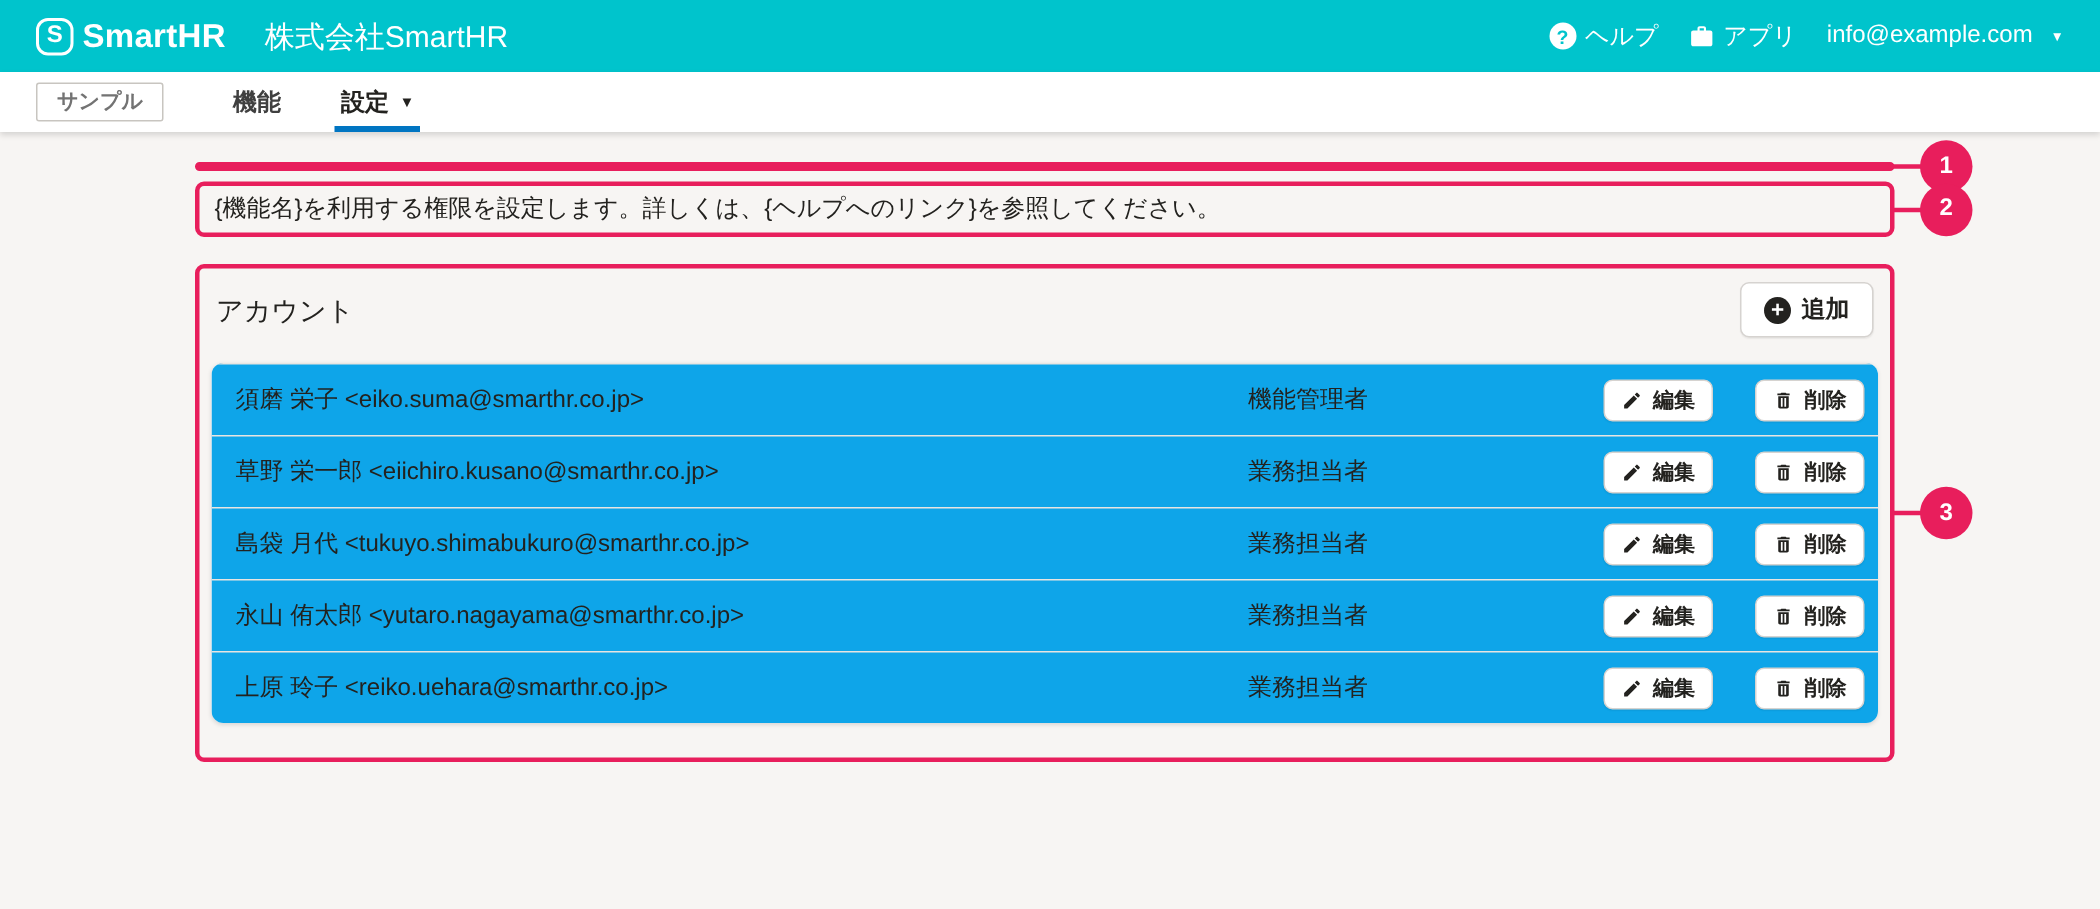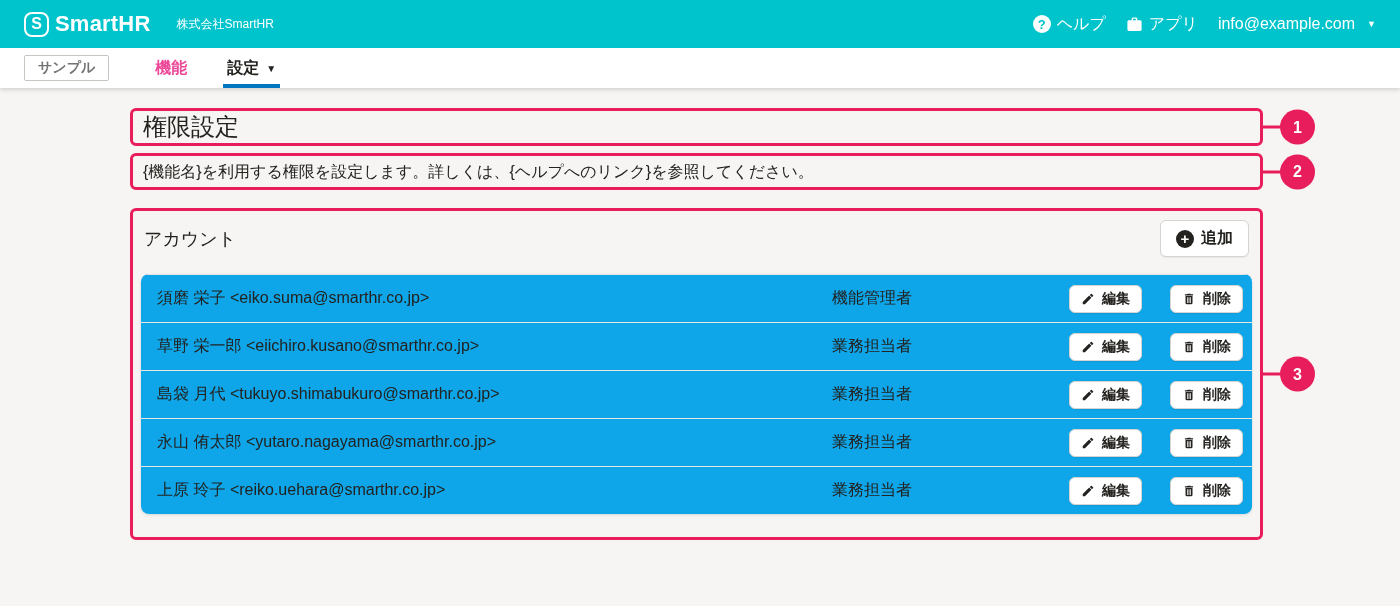--- a/index.html
+++ b/index.html
@@ -17,21 +17,21 @@
     padding:0 24px;
   }
   .hdr-left { display:flex; align-items:center; }
   .logo { display:flex; align-items:center; gap:6px; cursor:pointer; }
   .logo-mark {
     width:25px; height:25px; border:2.5px solid #fff; border-radius:8px;
     display:flex; align-items:center; justify-content:center;
     font-weight:bold; font-size:16px; color:#fff; line-height:1;
   }
   .logo-text { font-size:22px; font-weight:bold; letter-spacing:0.2px; }
-  .company-name { font-size:12px; margin-left:26px; font-weight:normal; }
+  .company-name { font-size:20px; margin-left:26px; font-weight:normal; }
   .hdr-right { display:flex; align-items:center; gap:20px; font-size:16px; }
   .hdr-item { display:flex; align-items:center; gap:6px; cursor:pointer; }
   .help-circle {
     width:18px; height:18px; background:#fff; color:#00c4cc; border-radius:50%;
     display:flex; align-items:center; justify-content:center;
     font-size:13px; font-weight:bold; line-height:1;
   }
   .hdr-icon-svg { width:17px; height:17px; fill:#fff; }
   .caret-down-sm { font-size:9px; margin-left:6px; }
 
@@ -41,21 +41,21 @@
     padding:0 24px; box-shadow:0 2px 4px rgba(0,0,0,0.14);
     position:relative; z-index:2;
   }
   .sample-chip {
     align-self:center; border:1px solid #c8c5c0; color:#737373;
     font-size:14px; font-weight:bold; padding:3px 13px; background:#fff;
     margin-right:26px; border-radius:2px;
   }
   .tab {
     display:flex; align-items:center; gap:7px; padding:0 4px; margin:0 16px;
-    font-size:16px; font-weight:bold; color:#ec4899; cursor:pointer;
+    font-size:16px; font-weight:bold; color:#404040; cursor:pointer;
     border-bottom:4px solid transparent; padding-top:4px;
   }
   .tab.active { color:#23221f; border-bottom-color:#0075c2; }
   .tab .caret { font-size:10px; color:#23221f; }
 
   
   .main { position:relative; padding-top:20px; margin-left:130px; width:1133px; }
   .anno-box {
     border:3px solid #e81e5c; border-radius:6px; position:relative;
     background:transparent;
@@ -145,21 +145,20 @@
   </div>
   <div class="tab active">
     <span>設定</span>
     <span class="caret">▼</span>
   </div>
 </nav>
 
 <main class="main">
 
   <div class="anno-box box-title">
-    <h1 class="page-title">権限設定</h1>
     <span class="anno-connector"></span>
     <span class="anno-badge">1</span>
   </div>
 
   <div class="anno-box box-desc">
     <p class="page-desc">{機能名}を利用する権限を設定します。詳しくは、{ヘルプへのリンク}を参照してください。</p>
     <span class="anno-connector"></span>
     <span class="anno-badge">2</span>
   </div>
 

